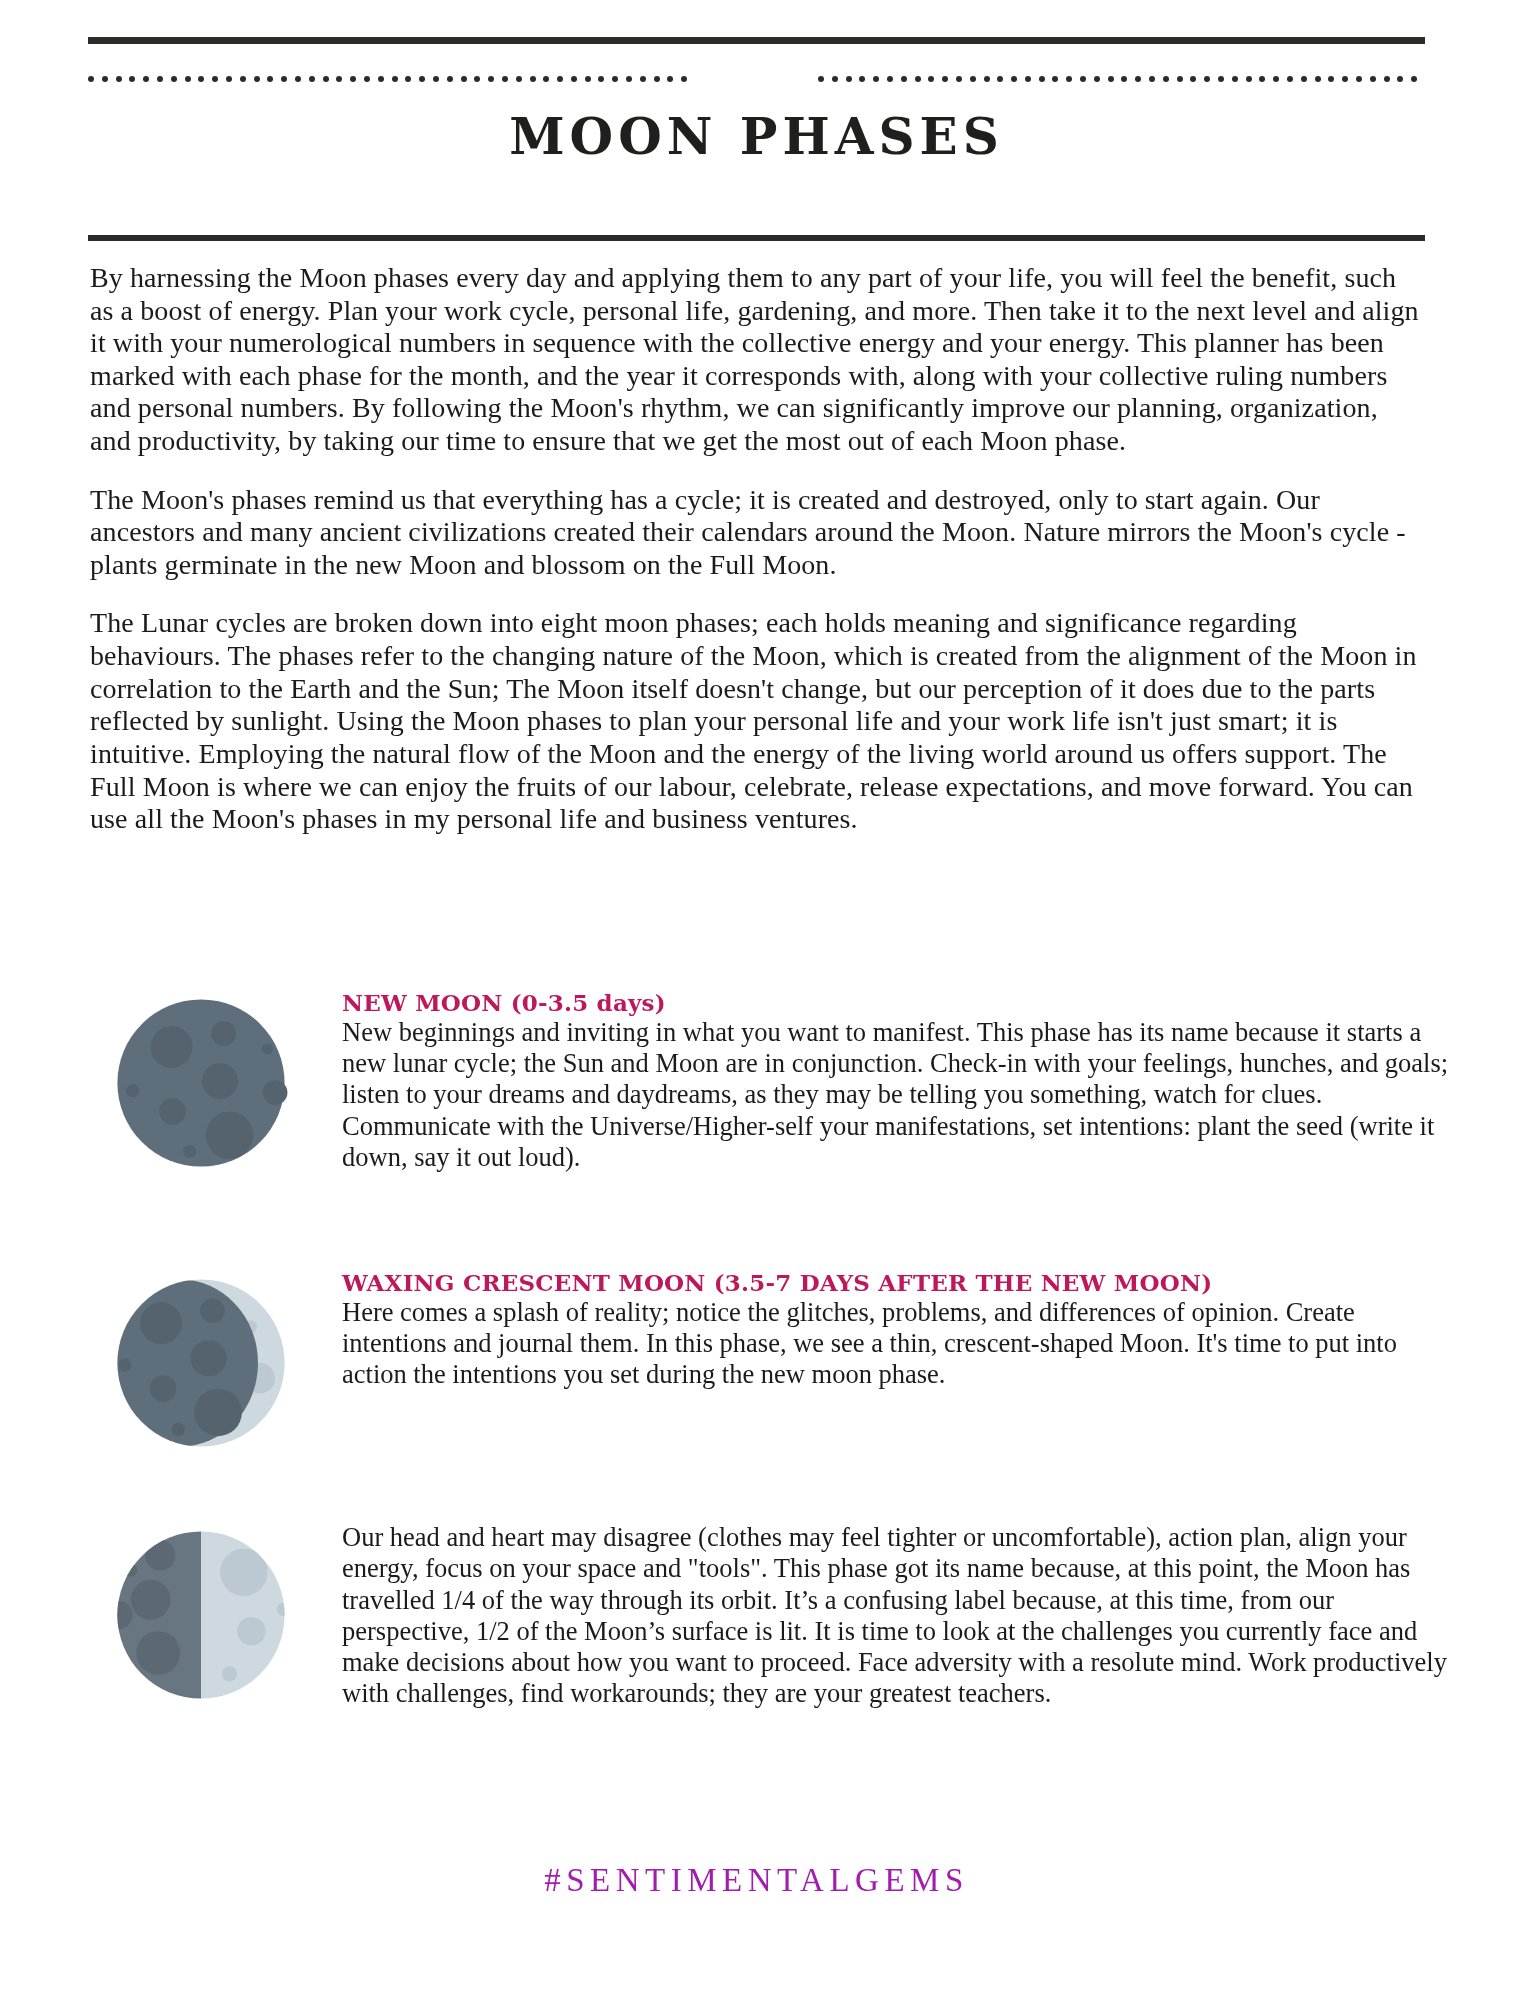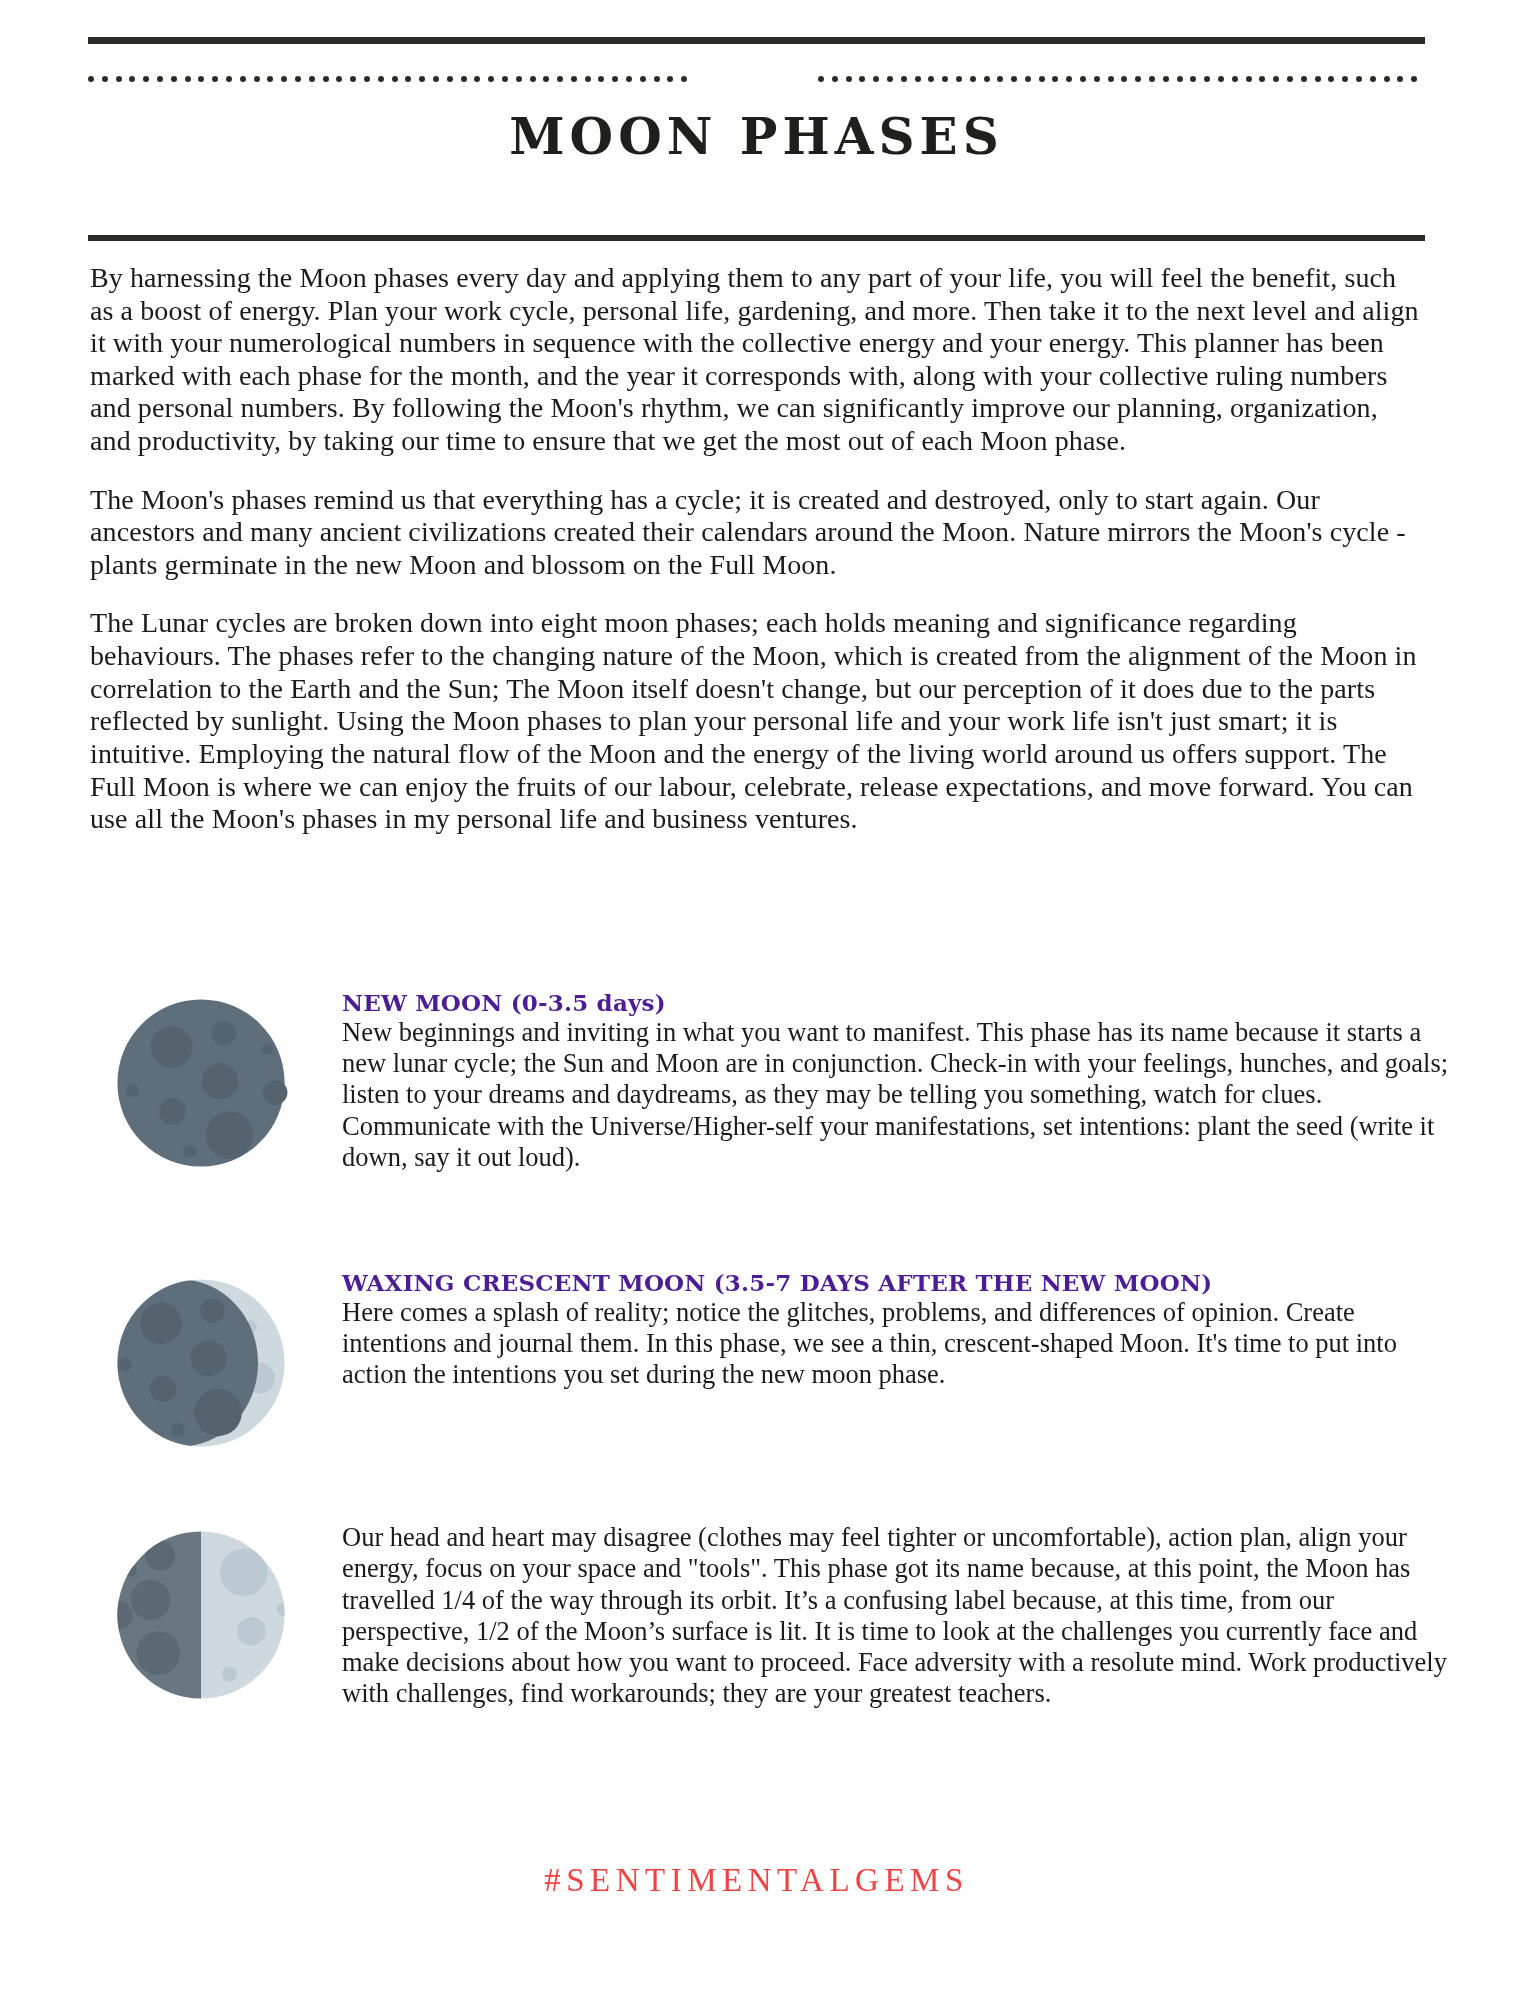--- a/index.html
+++ b/index.html
@@ -114,21 +114,21 @@
   .phase-text {
     flex: 1 1 auto;
     padding-top: 2px;
   }
   .phase-heading {
     font-family: "DejaVu Serif", "Liberation Serif", serif;
     font-weight: bold;
     font-size: 23px;
     letter-spacing: 0.2px;
     line-height: 1.12;
-    color: #4c1d95;
+    color: #be185d;
     margin: 0 0 1px 0;
     white-space: nowrap;
   }
   .phase-body {
     font-size: 26.5px;
     line-height: 1.18;
     color: #1b1b1b;
     margin: 0;
   }
 
@@ -141,21 +141,21 @@
   
   .footer {
     position: absolute;
     left: 0;
     top: 1862px;
     width: 1513px;
     text-align: center;
     font-family: "Liberation Serif", "DejaVu Serif", serif;
     font-size: 33px;
     letter-spacing: 5.5px;
-    color: #ef4444;
+    color: #a21caf;
   }
 </style>
 </head>
 <body>
 
 <div class="page">
 
   <div class="rule-top"></div>
 
   <div class="dots-row">

